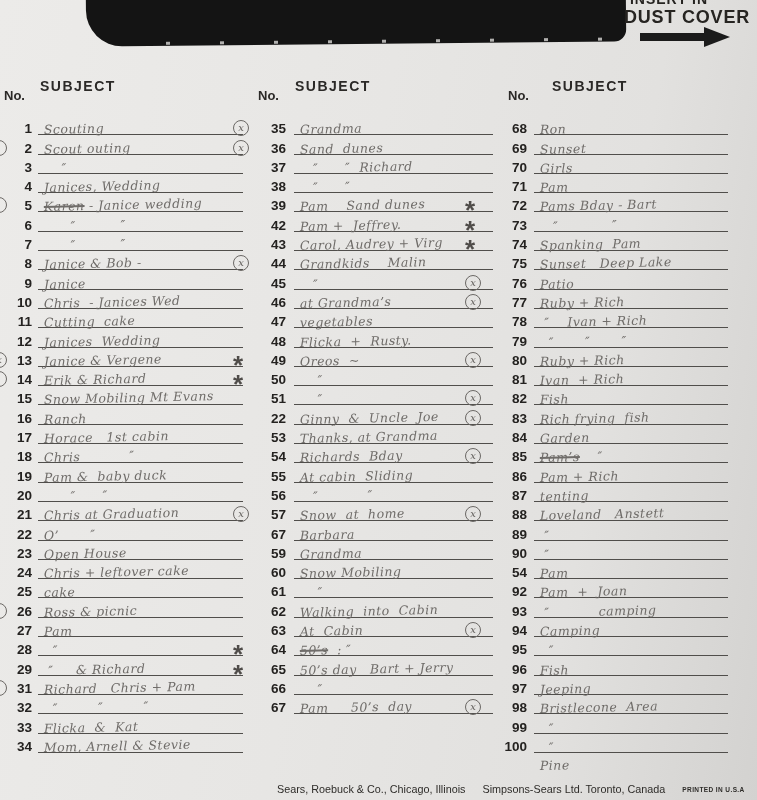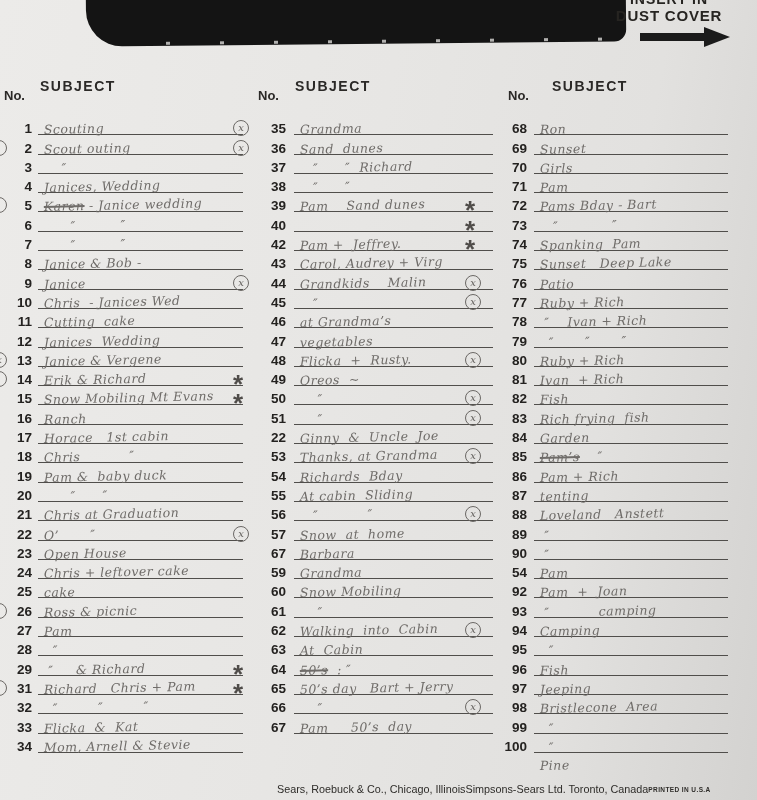--- a/index.html
+++ b/index.html
@@ -15,21 +15,21 @@
     transform:rotate(-0.55deg);
   }
   .top-band::after{
     content:"";position:absolute;left:30px;right:10px;bottom:1px;height:3px;
     background:repeating-linear-gradient(90deg,transparent 0 50px,#d8d7d5 50px 54px);
     opacity:.8;
   }
   .dust-cover{position:absolute;left:588px;top:0;width:162px;text-align:center;color:#262421;}
   .dc-clip{height:7px;overflow:hidden;}
   .dc-clip span{display:block;margin-top:-9px;font-weight:bold;font-size:14px;letter-spacing:1px;}
-  .dc-main{font-weight:bold;font-size:15px;letter-spacing:0.8px;}
+  .dc-main{font-weight:bold;font-size:18px;letter-spacing:0.8px;text-align:right;}
   .arrow{position:absolute;left:640px;top:27px;display:flex;align-items:center;}
   .arrow .shaft{width:64px;height:8px;background:#1b1b1b;}
   .arrow .head{width:0;height:0;border-top:10px solid transparent;border-bottom:10px solid transparent;border-left:26px solid #1b1b1b;}
 
   .hdr-no{position:absolute;font-weight:bold;font-size:13px;color:#2b2927;text-align:right;}
   .hdr-subject{position:absolute;font-weight:bold;font-size:14px;letter-spacing:1.5px;color:#2b2927;text-align:left;}
 
   .col{position:absolute;top:118px;}
   .row{position:relative;height:19.3px;}
   .row .line{position:absolute;bottom:2px;height:0;border-bottom:1.6px solid #504e4b;}
@@ -56,21 +56,21 @@
   .mark{position:absolute;bottom:1px;color:#615e5b;}
   .mark.circle-x,.mark.circle{
     width:14px;height:14px;border:1.7px solid #6b6865;border-radius:50%;
     display:flex;align-items:center;justify-content:center;
     font-size:10px;line-height:10px;font-family:"DejaVu Serif",serif;font-style:italic;
   }
   .mark.asterisk{font-size:26px;line-height:12px;font-weight:bold;color:#4f4c49;bottom:-2px;}
   .col1c .mark,.col2c .mark{left:-19px;}
   .col0 .mark{left:-9px;}
 
-  .footer{position:absolute;left:277px;bottom:5px;display:flex;align-items:flex-start;color:#2e2c29;}
+  .footer{position:absolute;left:277px;bottom:5px;display:flex;align-items:flex-start;gap:17px;color:#2e2c29;}
   .footer .f1,.footer .f2{font-size:10.8px;}
   .footer .printed{font-size:6.5px;font-weight:bold;letter-spacing:0.4px;margin-top:3px;white-space:nowrap;}
 </style>
 </head>
 <body>
 
 <div class="stage">
 
   <div class="top-band"></div>
 
@@ -288,24 +288,20 @@
         <span class="num">38</span>
         <span class="line"></span>
         <span class="hw">   ″      ″</span>
       </div>
       <div class="row">
         <span class="num">39</span>
         <span class="line"></span>
         <span class="hw">Pam    Sand dunes</span>
       </div>
       <div class="row">
-        <span class="num">40</span>
-        <span class="line"></span>
-      </div>
-      <div class="row">
         <span class="num">42</span>
         <span class="line"></span>
         <span class="hw">Pam +  Jeffrey.</span>
       </div>
       <div class="row">
         <span class="num">43</span>
         <span class="line"></span>
         <span class="hw">Carol, Audrey + Virg</span>
       </div>
       <div class="row">

